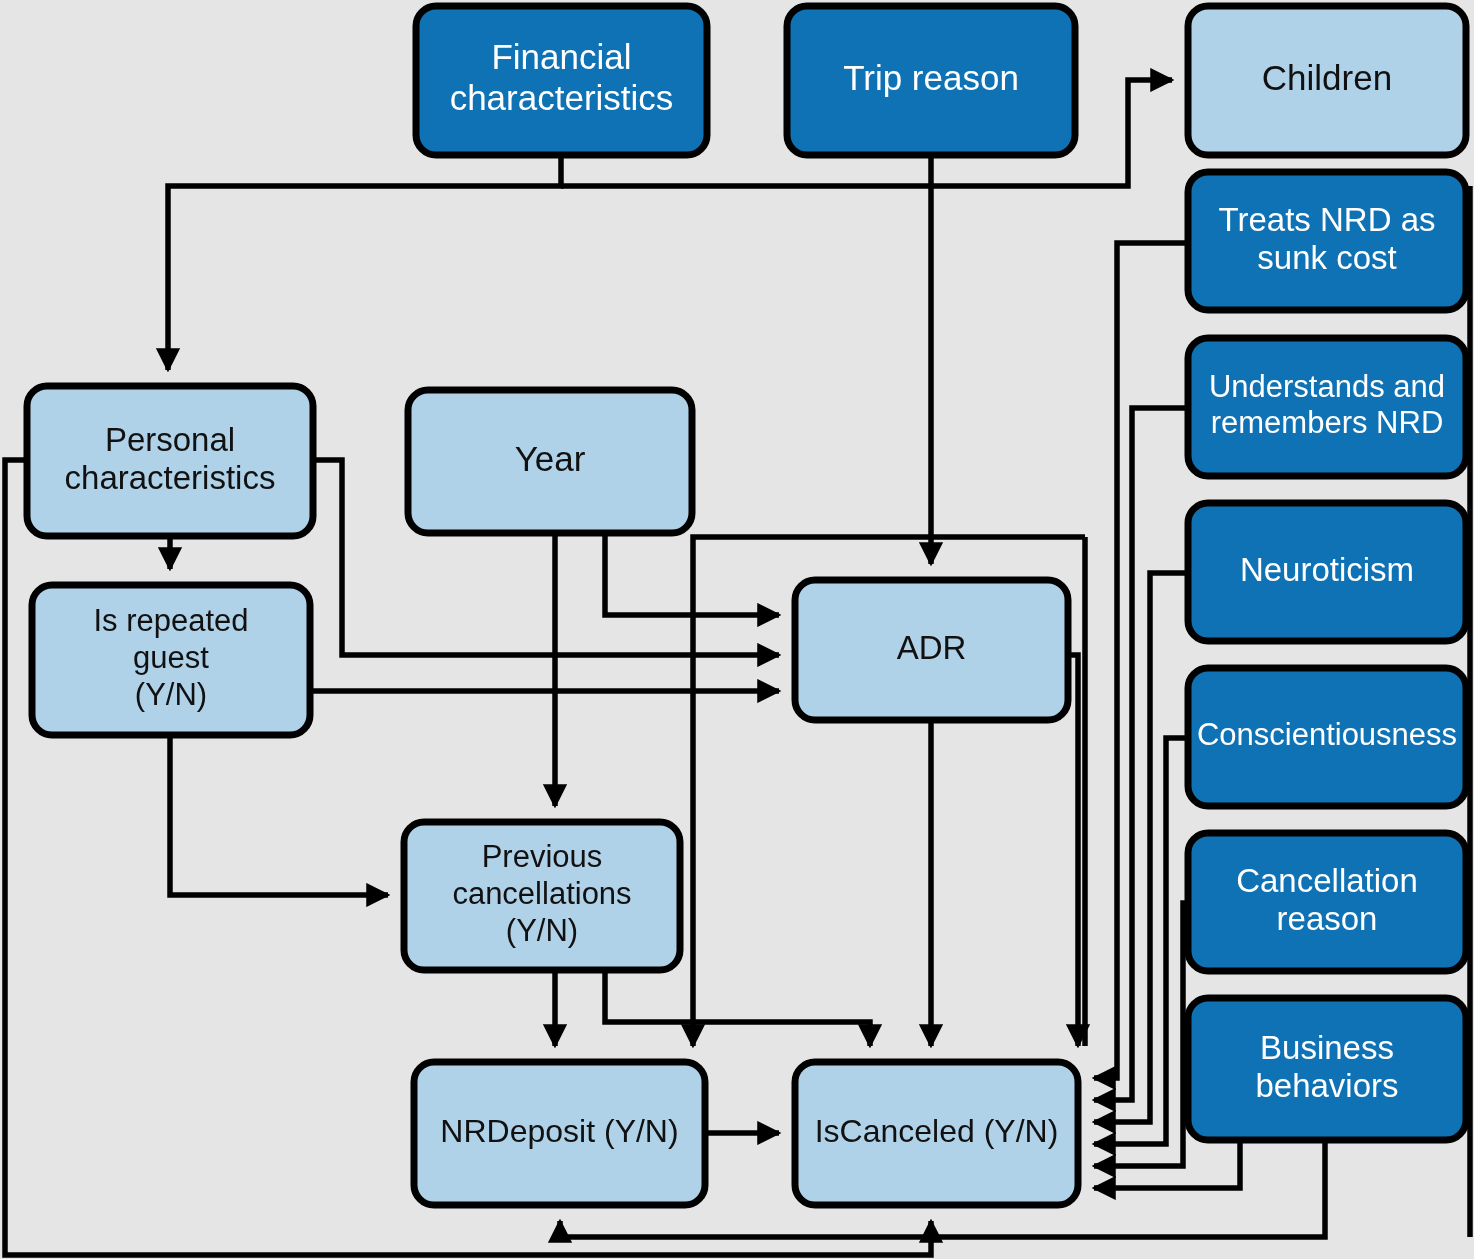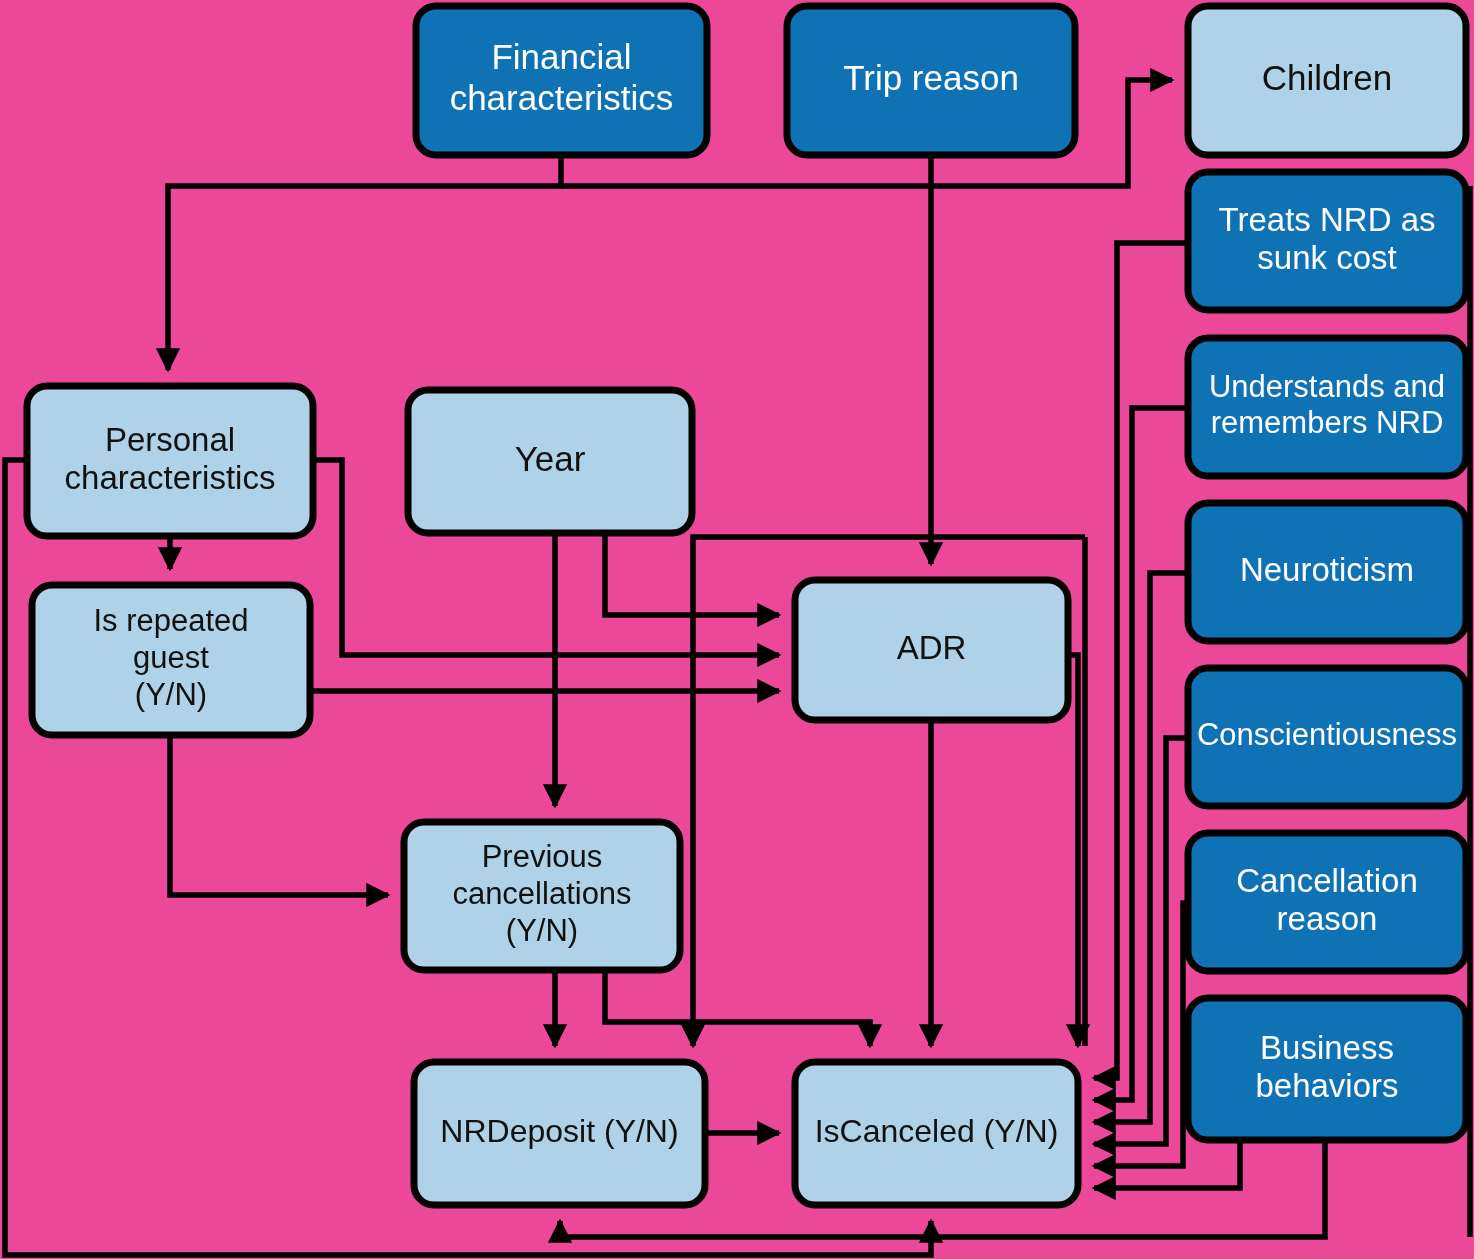--- a/index.html
+++ b/index.html
@@ -7,21 +7,21 @@
     padding: 0;
     background: #ffffff;
   }
   body {
     font-family: "Liberation Sans", sans-serif;
   }
   #stage {
     position: relative;
     width: 1474px;
     height: 1259px;
-    background: #ec4899;
+    background: #e5e5e5;
     overflow: hidden;
   }
   #diagram-svg {
     position: absolute;
     left: 0;
     top: 0;
     width: 1474px;
     height: 1259px;
   }
   .node-rect {

